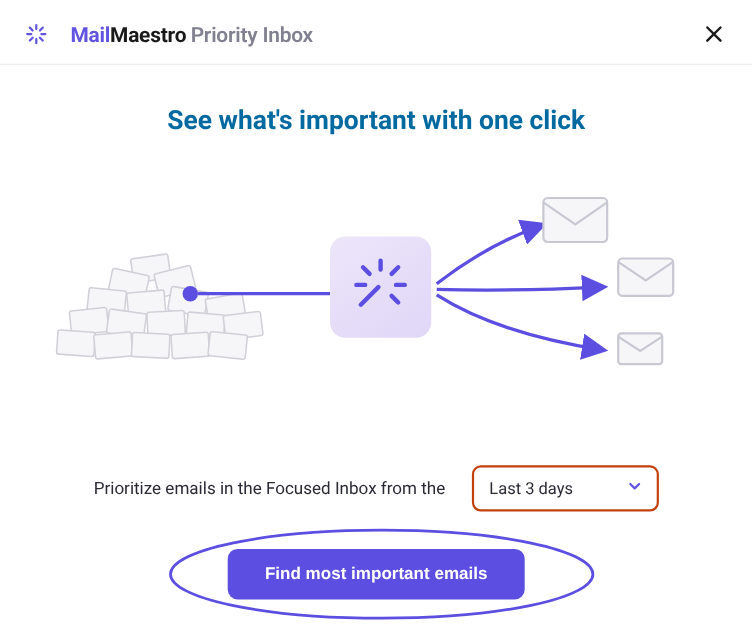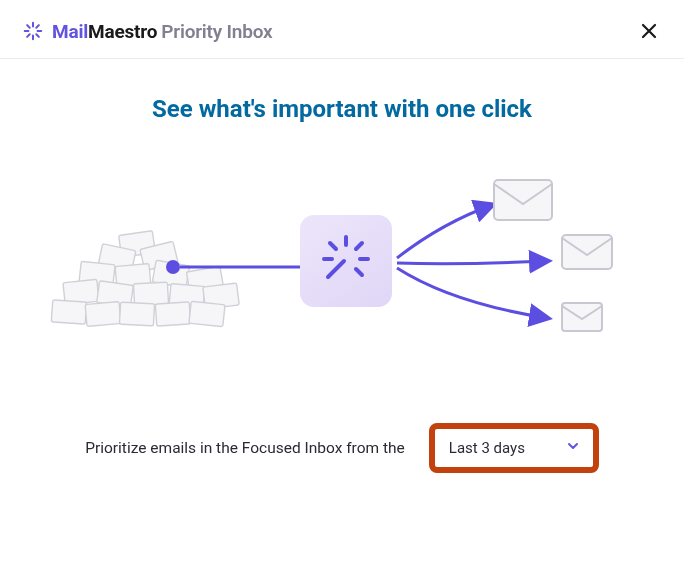--- a/index.html
+++ b/index.html
@@ -13,21 +13,21 @@
     .header {
       display: flex;
       align-items: center;
       justify-content: space-between;
       padding: 18px 22px 14px 22px;
       border-bottom: 1px solid #ebebf0;
     }
     .brand {
       display: flex;
       align-items: center;
-      gap: 8px;
+      gap: 20px;
     }
     .brand-icon svg { display: block; }
     .brand-text {
       font-size: 19px;
       font-weight: 700;
       letter-spacing: -0.2px;
     }
     .brand-mail { color: #6154e0; }
     .brand-maestro { color: #1a1a1a; }
     .brand-sub { color: #808090; font-weight: 600; margin-left: 4px; }
@@ -93,21 +93,21 @@
       justify-content: center;
       gap: 24px;
       margin-bottom: 34px;
       font-size: 15.5px;
       color: #2a2a35;
     }
     .dropdown {
       display: inline-flex;
       align-items: center;
       justify-content: space-between;
-      border: 6px solid #c2410c;
+      border: 2px solid #c2410c;
       border-radius: 8px;
       padding: 9px 12px 9px 14px;
       min-width: 170px;
       background: #fff;
       cursor: pointer;
       font-size: 15px;
       color: #2a2a35;
     }
     .dropdown .chev { color: #6154e0; margin-left: 14px; }
     .cta-wrap {
@@ -244,13 +244,21 @@
     <div class="dropdown">
       <span>Last 3 days</span>
       <span class="chev">
         <svg width="16" height="16" viewBox="0 0 16 16">
             <path d="M4 6 L8 10 L12 6" stroke="#6154e0" stroke-width="2" fill="none" stroke-linecap="round" stroke-linejoin="round"></path>
           </svg>
       </span>
     </div>
   </div>
 
+  <div class="cta-wrap">
+    <span class="cta-ellipse">
+      <svg width="400" height="90" viewBox="0 0 400 90">
+        <ellipse cx="200" cy="45" rx="192" ry="40" fill="none" stroke="#5b4ee0" stroke-width="2.5"></ellipse>
+      </svg>
+    </span>
+    <button class="cta-button">Find most important emails</button>
+  </div>
 </div>
 
 </body></html>

